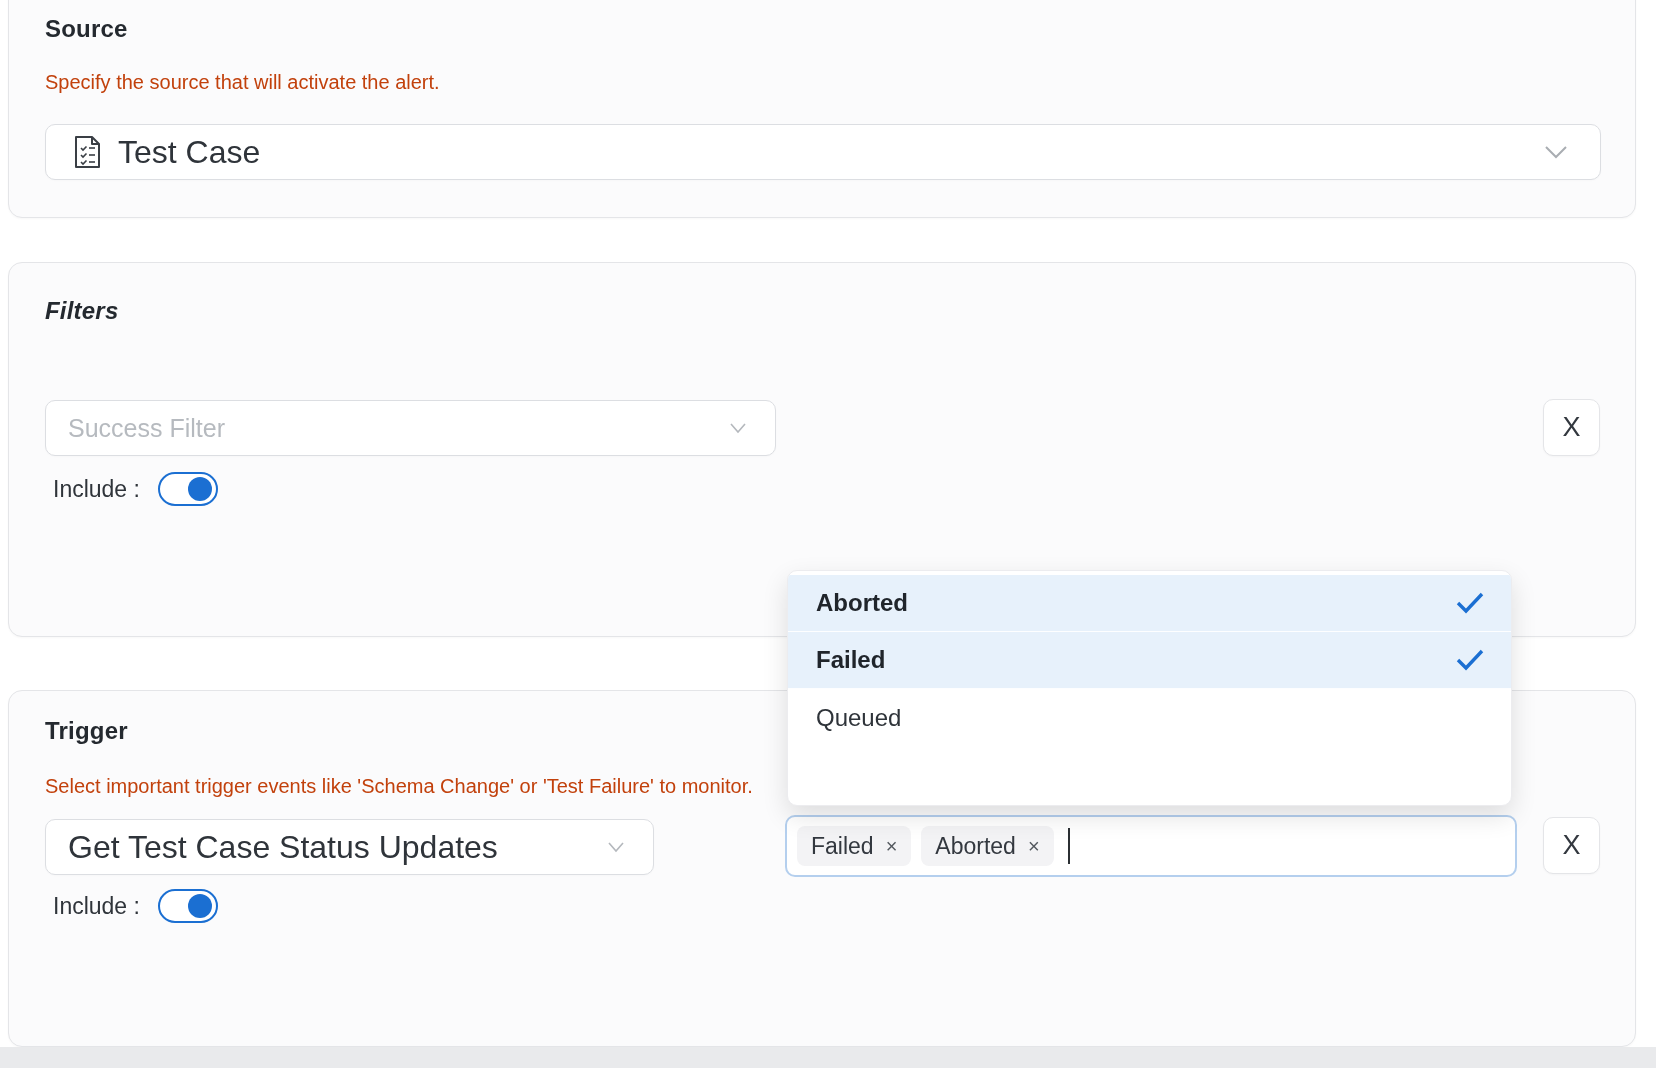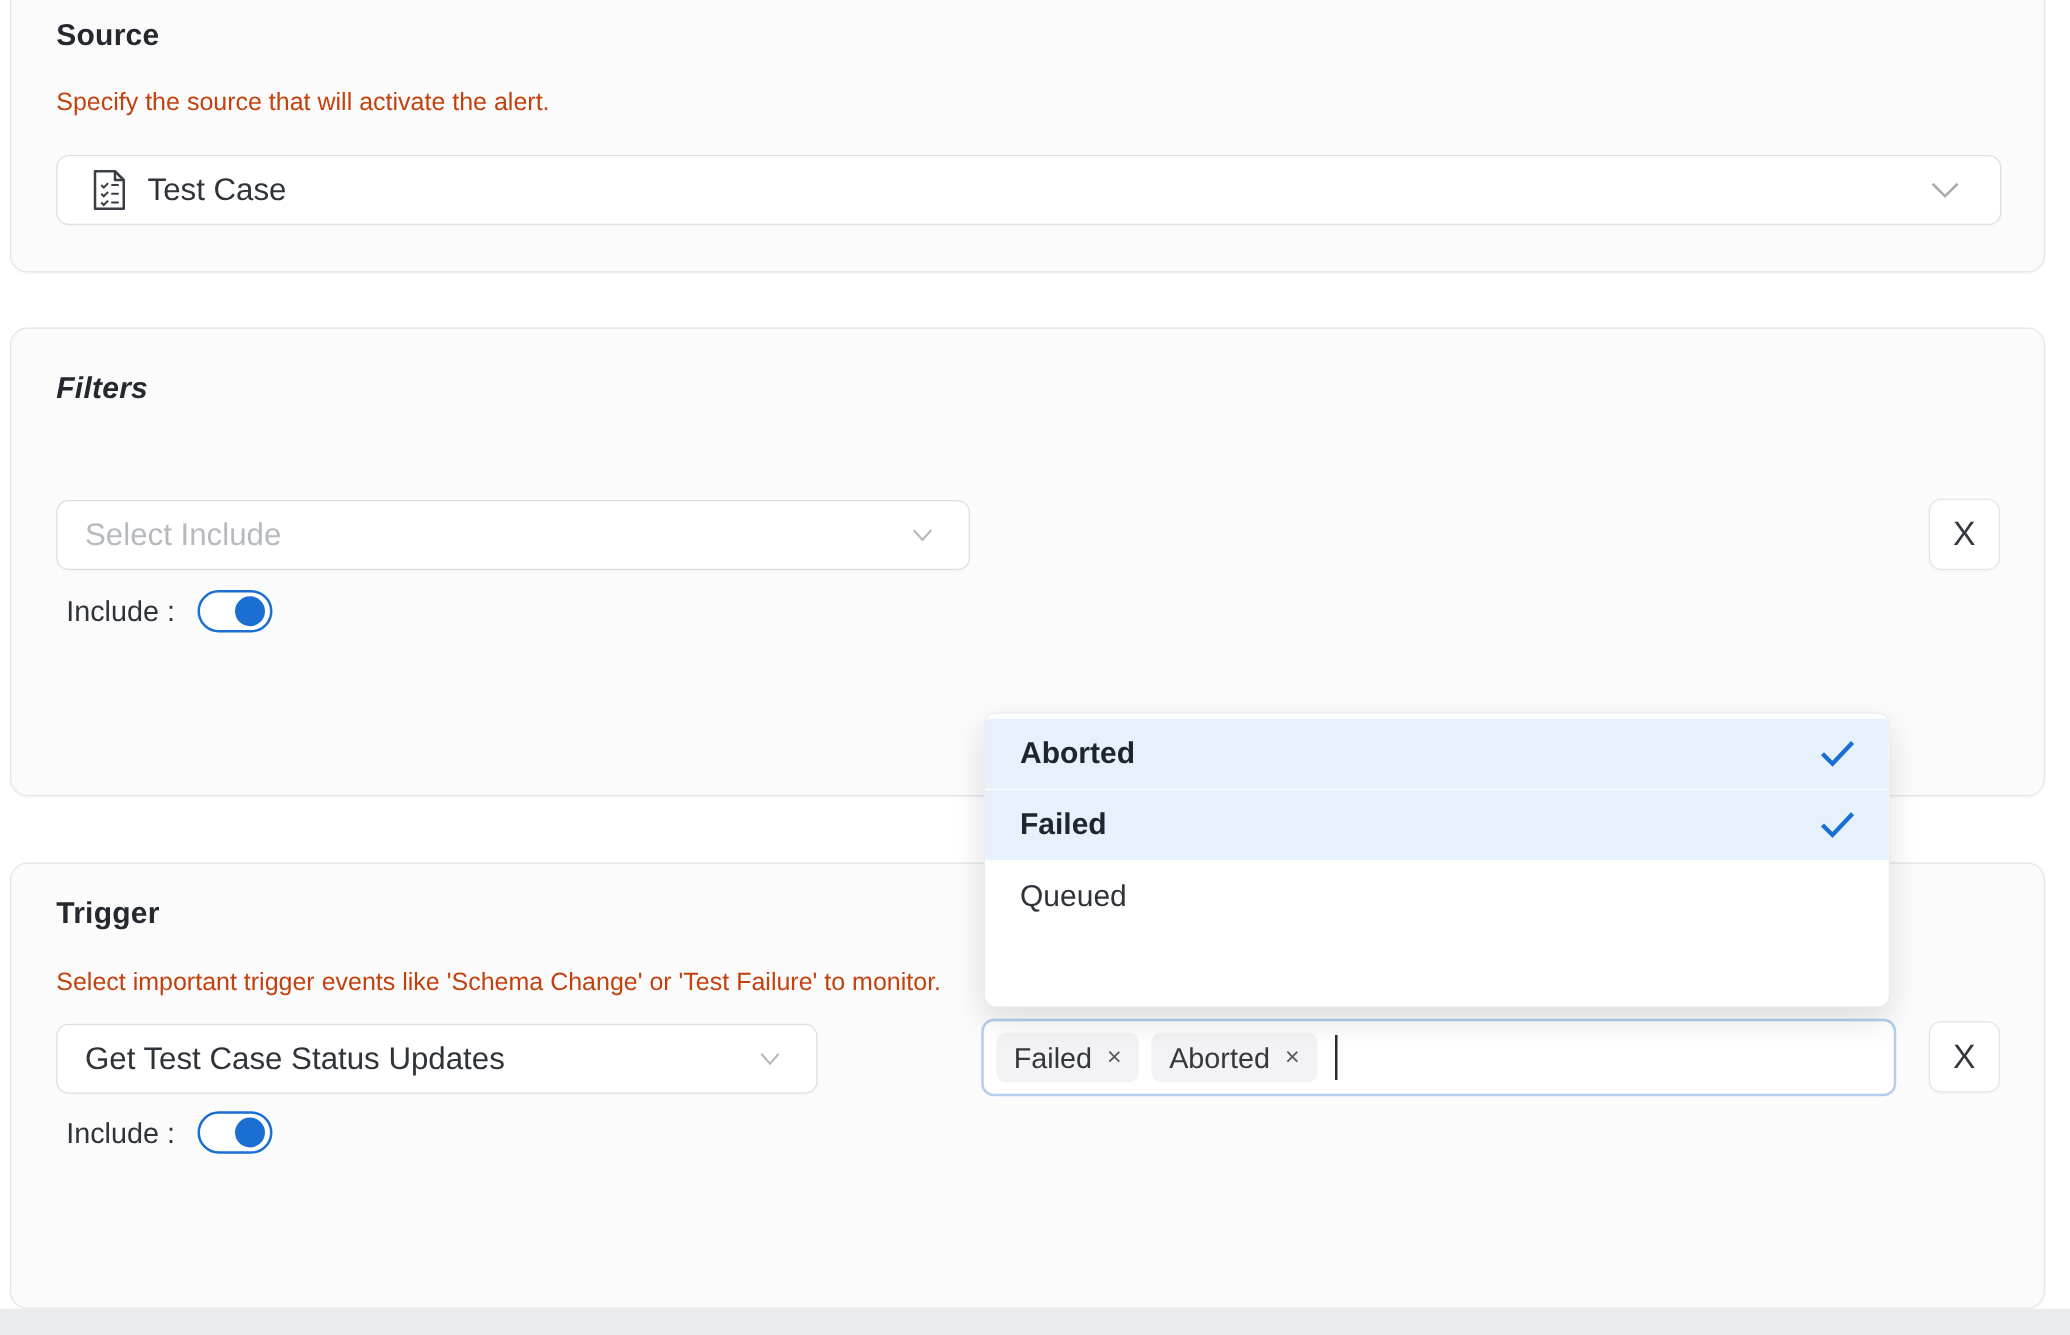--- a/index.html
+++ b/index.html
@@ -32,21 +32,21 @@
   }
 
   .select-box {
     position:absolute;
     background:#ffffff;
     border:1px solid #dcdee2;
     border-radius:10px;
     display:flex; align-items:center;
     box-shadow:0 1px 2px rgba(0,0,0,0.02);
   }
-  .select-value { font-size:25px; color:#2f343a; }
+  .select-value { font-size:32px; color:#2f343a; }
   .select-placeholder { font-size:25px; color:#b6babf; }
   .chev { position:absolute; top:50%; transform:translateY(-50%); display:flex; }
 
   .clear-btn {
     position:absolute; left:1543px; width:57px; height:57px;
     background:#ffffff; border:1px solid #e4e5e8; border-radius:10px;
     display:flex; align-items:center; justify-content:center;
     font-size:27px; color:#33383f; cursor:pointer;
     box-shadow:0 1px 2px rgba(0,0,0,0.03);
   }
@@ -138,21 +138,21 @@
         <path d="M2 2 L12 12 L22 2"></path>
       </svg>
     </span>
   </div>
 </div>
 
 <div class="card" id="card-filters">
   <div class="section-title" style="top:34px;font-style:italic;">Filters</div>
 
   <div class="select-box" style="left:36px; top:137px; width:731px; height:56px;">
-    <span class="select-placeholder" style="margin-left:22px;">Select Include</span>
+    <span class="select-placeholder" style="margin-left:22px;">Success Filter</span>
     <span class="chev" style="right:28px;">
       <svg width="18" height="12" viewBox="0 0 18 12" fill="none" stroke="#b4b8bd" stroke-width="1.6">
         <path d="M2 2 L9 10 L16 2"></path>
       </svg>
     </span>
   </div>
 
   <div class="include-row" style="top:209px;">
     <span class="include-label">Include :</span>
     <span class="toggle">

